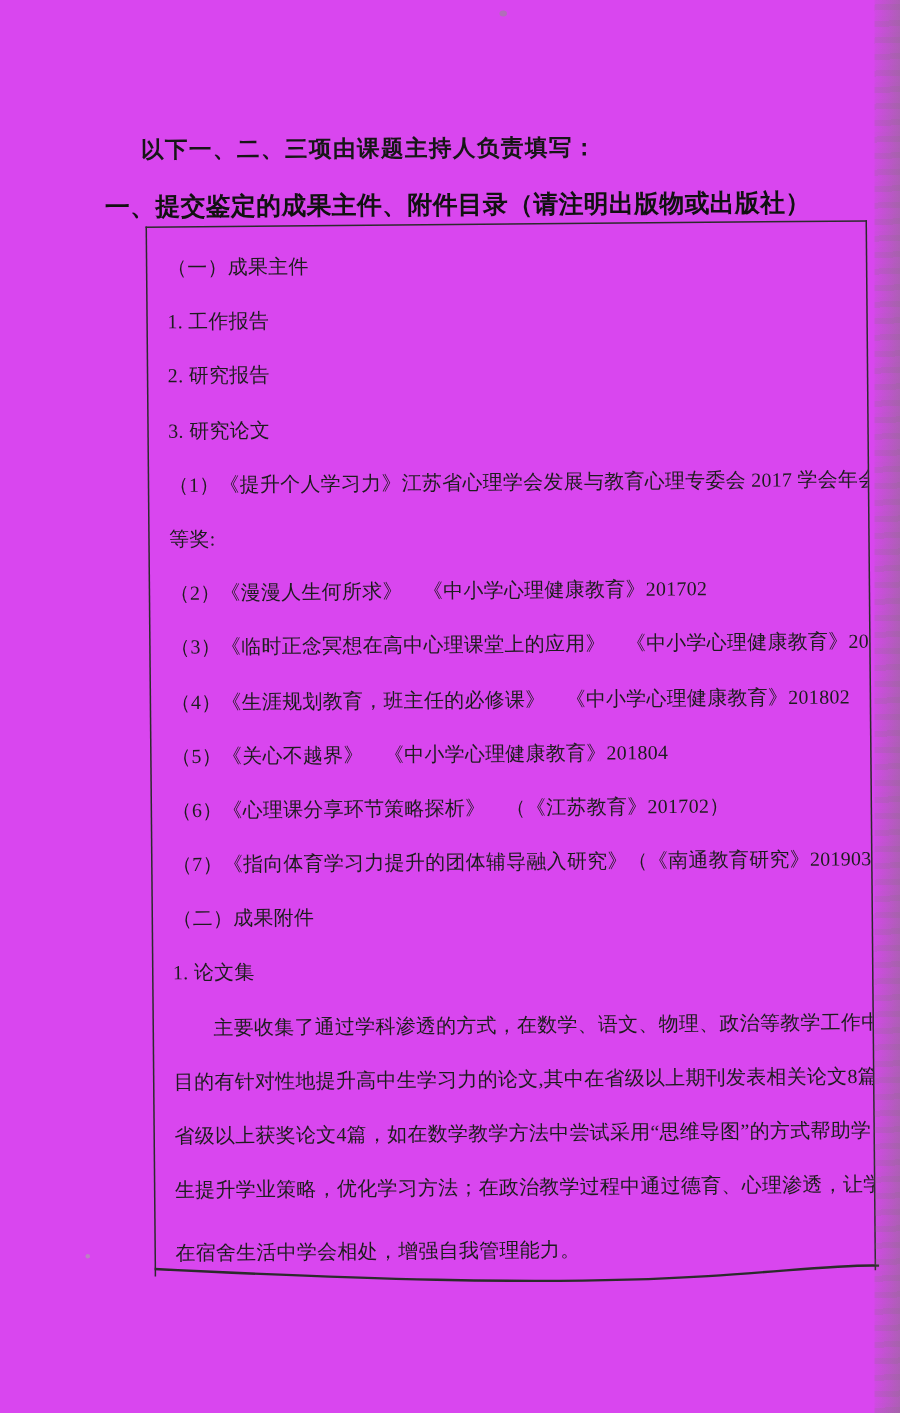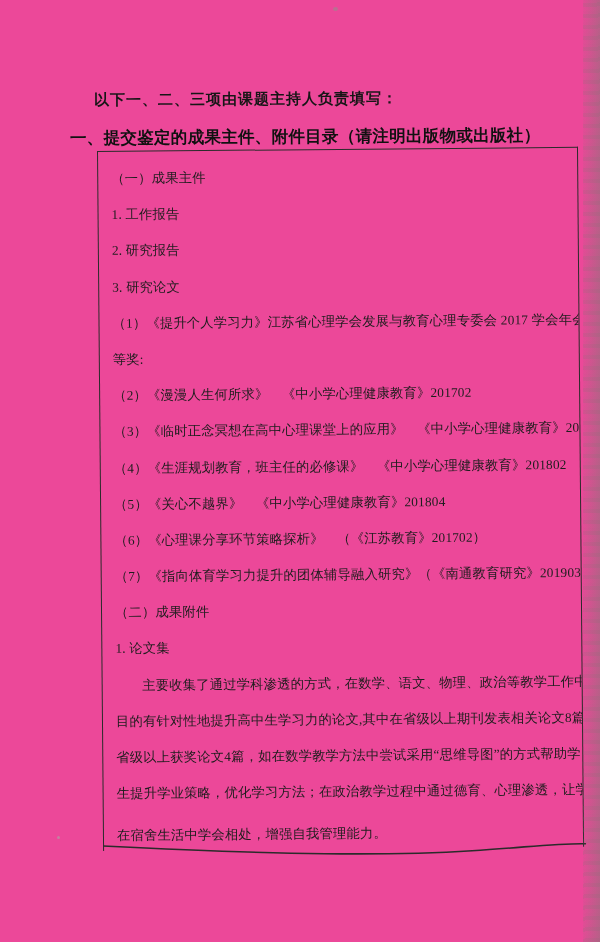--- a/index.html
+++ b/index.html
@@ -4,21 +4,21 @@
 <style>
   html, body {
     margin: 0;
     padding: 0;
     background: #ffffff;
   }
   .scan-page {
     position: relative;
     width: 600px;
     height: 942px;
-    background: #ec4899;
+    background: #d946ef;
     overflow: hidden;
     font-family: "Liberation Serif", serif;
     color: #1d1d1d;
   }
   
   .edge-shadow {
     position: absolute;
     top: 0; right: 0; bottom: 0;
     width: 17px;
     background:

